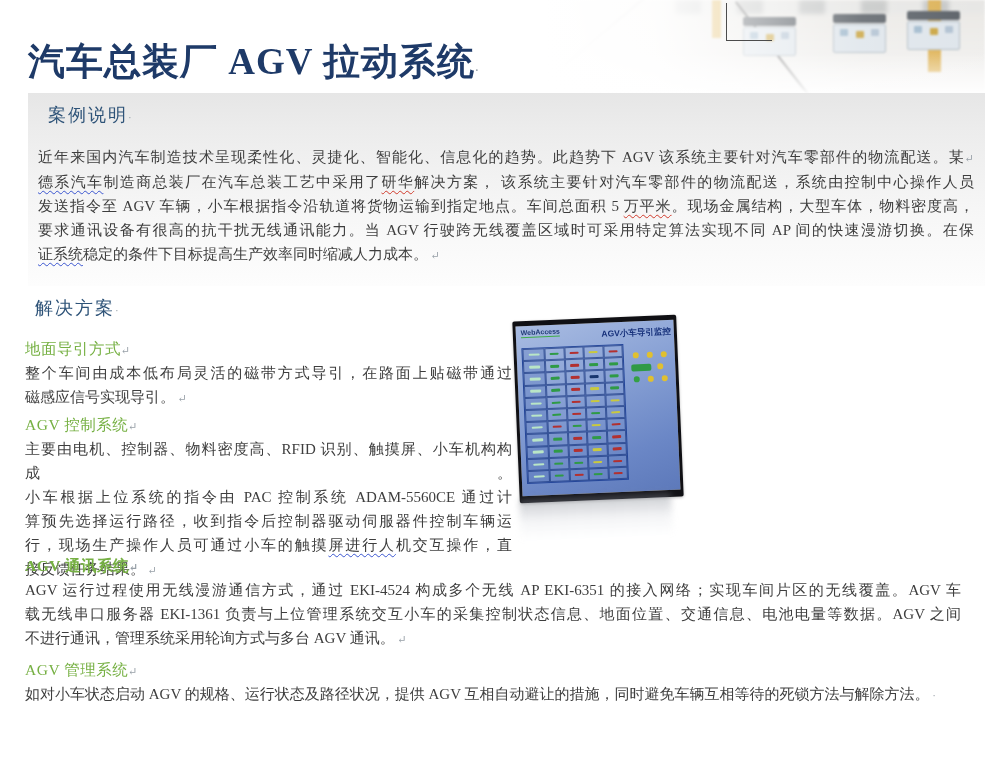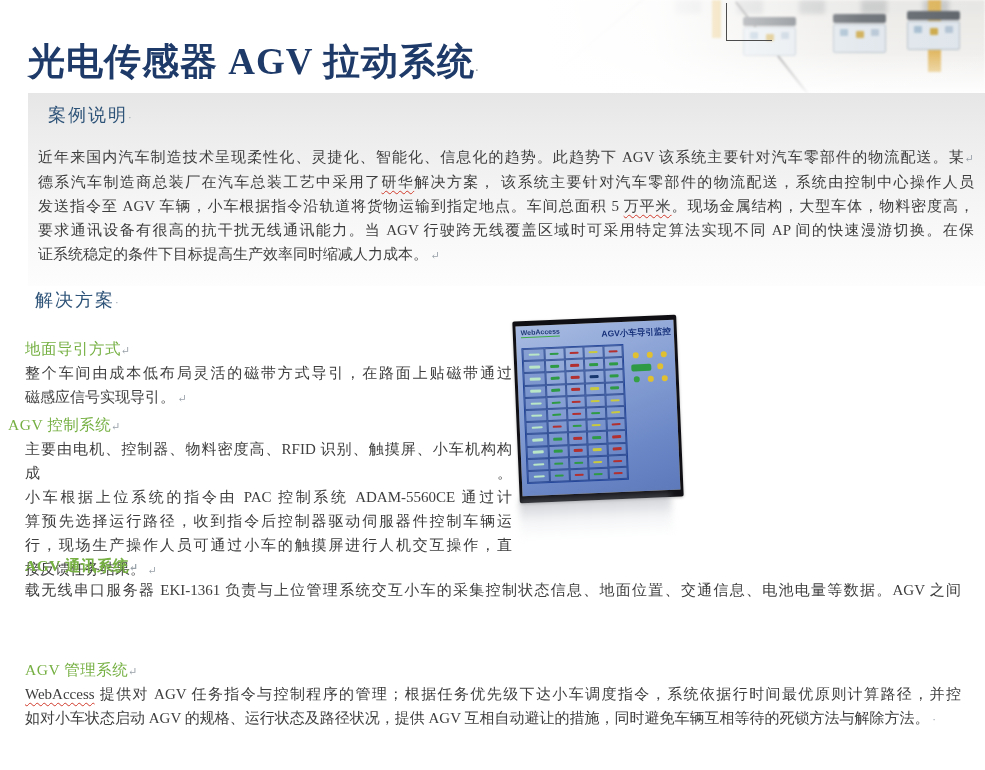--- a/index.html
+++ b/index.html
@@ -29,37 +29,37 @@
   .photo-fade { position:absolute; inset:0;
       background:linear-gradient(to right,#fff 0%,rgba(255,255,255,.93) 25%,rgba(255,255,255,.55) 50%,rgba(255,255,255,.18) 72%,rgba(255,255,255,.04) 100%),
                  linear-gradient(to bottom,rgba(255,255,255,0) 55%,rgba(255,255,255,.75) 92%,#fff 100%); }
   .corner-mark { position:absolute; left:726px; top:3px; width:45px; height:37px;
                  border-left:1px solid #4c4c4c; border-bottom:1px solid #4c4c4c; }
 
   
   .title { position:absolute; left:28px; top:12px; font-family:"Liberation Serif","DejaVu Serif",serif;
            font-weight:700; font-size:37px; color:#1e3a68; letter-spacing:1px; }
   .sec-head { font-family:"Liberation Serif","DejaVu Serif",serif; font-size:18px; color:#2e5378; letter-spacing:2px; }
-  .solution-head { position:absolute; left:35px; top:288px; }
+  .solution-head { position:absolute; left:35px; top:296px; }
   .green-head { position:absolute; font-size:15.5px; color:#76b043; letter-spacing:.5px;
                 font-family:"Liberation Serif","DejaVu Serif",serif; }
 
   
   .case-panel { position:absolute; left:28px; top:93px; width:965px; height:193px;
       background:linear-gradient(to bottom,#e6e6e6 0%,#ececec 18%,#f6f6f6 60%,#fdfdfd 100%); }
   .case-panel .sec-head { position:absolute; left:20px; top:10px; }
   .case-panel .para { position:absolute; left:10px; top:52px; width:936px; }
 
   
   .para { color:#3e3e3e; font-size:15px; font-family:"Liberation Serif","DejaVu Serif",serif; }
   .para.abs { position:absolute; }
   .pline { line-height:24px; text-align:justify; text-align-last:justify; }
   .pline.last { text-align-last:left; }
   .pmark { color:#98a0a8; font-size:11px; letter-spacing:0; }
-  .sq-blue { text-decoration-style:wavy; text-decoration-color:#3a55d0;
+  .sq-blue { text-decoration:underline; text-decoration-style:wavy; text-decoration-color:#3a55d0;
              text-decoration-thickness:1px; text-underline-offset:3px; text-decoration-skip-ink:none;margin-top:22px; }
   .sq-red  { text-decoration:underline; text-decoration-style:wavy; text-decoration-color:#d03a2b;
              text-decoration-thickness:1px; text-underline-offset:3px; text-decoration-skip-ink:none; }
 
   
   .hmi { position:absolute; left:516px; top:318px; width:168px; height:230px; }
   .monitor { position:absolute; left:0; top:0; width:158px; height:170px; transform:rotate(-2.4deg);
       background:linear-gradient(160deg,#a9bce2 0%,#87a0d4 40%,#6b87c6 75%,#5d79ba 100%);
       border:solid #101014; border-width:5px 3px 7px 3px; border-radius:2px;
       box-shadow:0 1px 3px rgba(0,0,0,.25); }
@@ -113,42 +113,42 @@
             <span class="chip a"></span>
             <span class="chip b"></span>
             <span class="chip c"></span>
           </div>
       </div>
     </div>
     <div class="photo-fade"></div>
   </div>
   <div class="corner-mark"></div>
 
-  <h1 class="title"><span>光电传感器 AGV 拉动系统</span><span class="pmark">·</span></h1>
+  <h1 class="title"><span>汽车总装厂 AGV 拉动系统</span><span class="pmark">·</span></h1>
 
   <div class="case-panel">
     <div class="sec-head"><span>案例说明</span><span class="pmark">·</span></div>
     <div class="para">
         <div class="pline"><span>近年来国内汽车制造技术呈现柔性化、灵捷化、智能化、信息化的趋势。此趋势下 AGV 该系统主要针对汽车零部件的物流配送。某</span><span class="pmark">↵</span></div>
         <div class="pline"><span class="sq-blue">德系汽车</span><span>制造商总装厂在汽车总装工艺中采用了</span><span class="sq-red">研华</span><span>解决方案， 该系统主要针对汽车零部件的物流配送，系统由控制中心操作人员</span></div>
         <div class="pline"><span>发送指令至 AGV 车辆，小车根据指令沿轨道将货物运输到指定地点。车间总面积 5 </span><span class="sq-red">万平米</span><span>。现场金属结构，大型车体，物料密度高，</span></div>
         <div class="pline"><span>要求通讯设备有很高的抗干扰无线通讯能力。当 AGV 行驶跨无线覆盖区域时可采用特定算法实现不同 AP 间的快速漫游切换。在保</span></div>
         <div class="pline last"><span class="sq-blue">证系统</span><span>稳定的条件下目标提高生产效率同时缩减人力成本。</span><span class="pmark"> ↵</span></div>
       </div>
   </div>
 
   <div class="sec-head solution-head"><span>解决方案</span><span class="pmark">·</span></div>
 
   <div class="green-head" style="left:25px; top:339px;"><span>地面导引方式</span><span class="pmark">↵</span></div>
   <div class="para abs" style="left:25px; top:361px; width:487px;">
       <div class="pline"><span>整个车间由成本低布局灵活的磁带方式导引，在路面上贴磁带通过</span></div>
       <div class="pline last"><span>磁感应信号实现导引。</span><span class="pmark"> ↵</span></div>
     </div>
 
-  <div class="green-head" style="left:8px; top:415px;"><span>AGV 控制系统</span><span class="pmark">↵</span></div>
+  <div class="green-head" style="left:25px; top:415px;"><span>AGV 控制系统</span><span class="pmark">↵</span></div>
   <div class="para abs" style="left:25px; top:437px; width:487px;">
       <div class="pline"><span>主要由电机、控制器、物料密度高、RFID 识别、触摸屏、小车机构构成。</span></div>
       <div class="pline"><span>小车根据上位系统的指令由 PAC 控制系统 ADAM-5560CE 通过计</span></div>
       <div class="pline"><span>算预先选择运行路径，收到指令后控制器驱动伺服器件控制车辆运</span></div>
       <div class="pline"><span>行，现场生产操作人员可通过小车的触摸</span><span class="sq-blue">屏进行人</span><span>机交互操作，直</span></div>
       <div class="pline last"><span>接反馈任务结果。</span><span class="pmark"> ↵</span></div>
     </div>
 
   <div class="hmi">
     <div class="monitor">
@@ -343,22 +343,23 @@
             </div>
           </div>
         </div>
       <div class="hmi-leds"><span class="led" style="background: rgb(224, 192, 48);"></span><span class="led" style="background: rgb(224, 192, 48);"></span><span class="led" style="background: rgb(224, 192, 48);"></span><span class="pill"></span><span class="led" style="background: rgb(224, 192, 48);"></span><span class="led" style="background: rgb(53, 160, 69);"></span><span class="led" style="background: rgb(224, 192, 48);"></span><span class="led" style="background: rgb(224, 192, 48);"></span></div>
     </div>
     <div class="reflection"></div>
   </div>
 
   <div class="green-head" style="left:25px; top:556px;font-weight:bold;"><span>AGV 通讯系统</span><span class="pmark">↵</span></div>
   <div class="para abs" style="left:25px; top:578px; width:936px;">
+      <div class="pline"><span>AGV 运行过程使用无线漫游通信方式，通过 EKI-4524 构成多个无线 AP EKI-6351 的接入网络；实现车间片区的无线覆盖。AGV 车</span></div>
       <div class="pline"><span>载无线串口服务器 EKI-1361 负责与上位管理系统交互小车的采集控制状态信息、地面位置、交通信息、电池电量等数据。AGV 之间</span></div>
+      <div class="pline last"><span>不进行通讯，管理系统采用轮询方式与多台 AGV 通讯。</span><span class="pmark"> ↵</span></div>
     </div>
 
   <div class="green-head" style="left:25px; top:660px;"><span>AGV 管理系统</span><span class="pmark">↵</span></div>
   <div class="para abs" style="left:25px; top:682px; width:936px;">
-      <div class="pline"><span class="sq-red">WebAccess</span><span> 提供对 AGV 任务指令与控制程序的管理；根据任务优先级下达小车调度指令，系统依据行时间最优原则计算路径，</span><span class="sq-blue">并控</span></div>
       <div class="pline last"><span>如对小车状态启动 AGV 的规格、运行状态及路径状况，提供 AGV 互相自动避让的措施，同时避免车辆互相等待的死锁方法与解除方法。</span><span class="pmark"> ·</span></div>
     </div>
 
 </div>
 
 </body></html>

